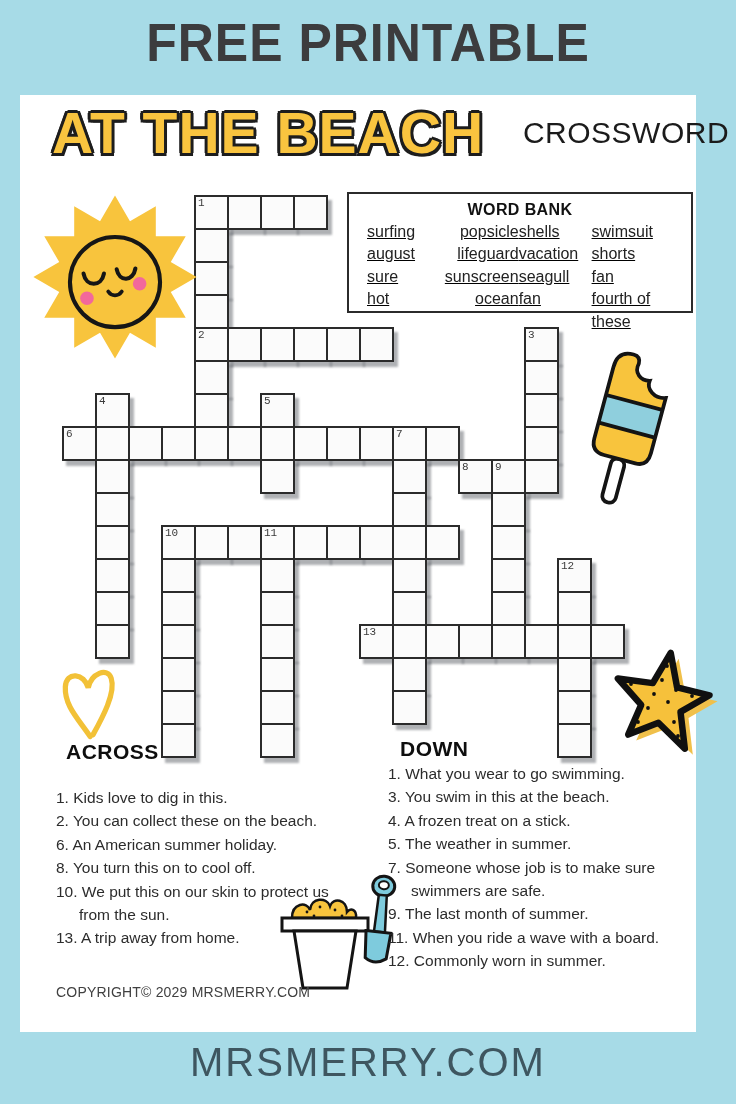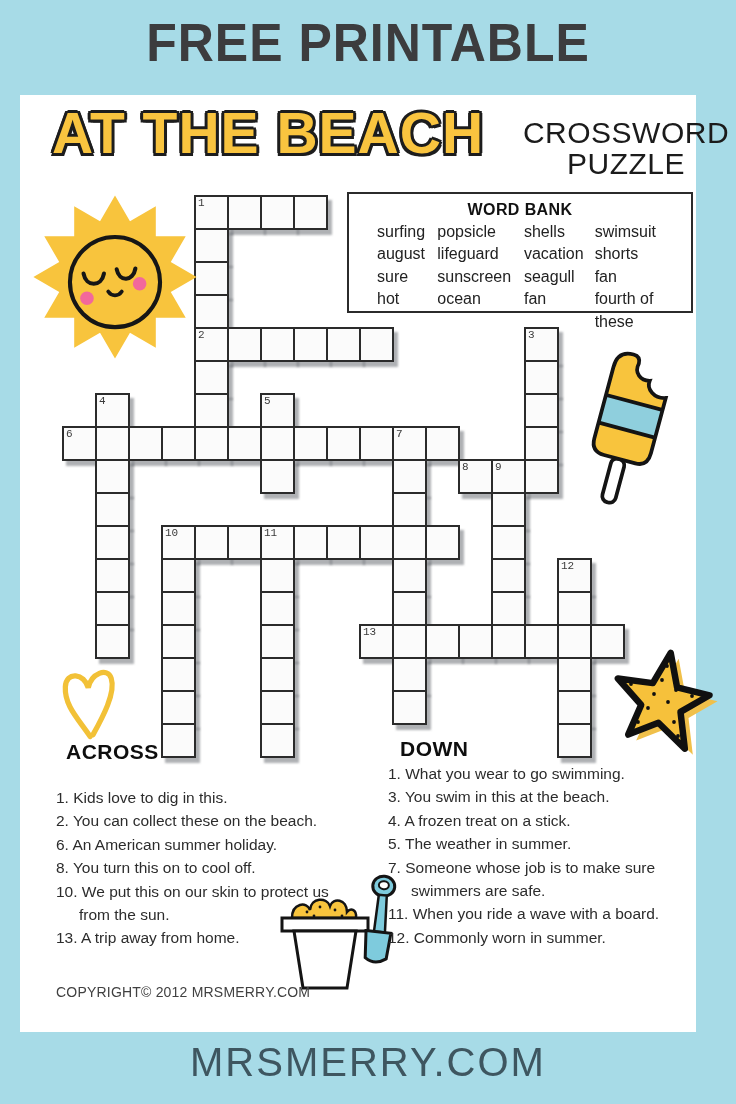--- a/index.html
+++ b/index.html
@@ -30,24 +30,24 @@
     font-size:30px;line-height:31px;color:#1b1b1b;letter-spacing:0.5px;font-weight:500;
   }
   .wordbank{
     position:absolute;left:347px;top:192px;width:346px;height:121px;
     background:#fff;border:2px solid #2b2b2b;box-sizing:border-box;
   }
   .wb-title{
     text-align:center;font-weight:bold;font-size:16px;letter-spacing:0.4px;
     color:#111;margin-top:7px;
   }
-  .wb-cols{display:flex;padding-left:28px;margin-top:2px;}
+  .wb-cols{display:flex;padding-left:18px;margin-top:2px;text-decoration:underline;}
   .wb-col{display:flex;flex-direction:column;}
   .wb-col:nth-child(1){width:64px;}
-  .wb-col:nth-child(2){width:92px;}
+  .wb-col:nth-child(2){width:92px;text-align:right;}
   .wb-col:nth-child(3){width:75px;}
   .wb-word{font-size:16px;line-height:22.4px;color:#222;}
   .grid-shadow{
     position:absolute;width:35px;height:35px;background:rgba(95,100,105,0.5);
     filter:blur(1.3px);
   }
   .grid-cell{
     position:absolute;width:35px;height:35px;box-sizing:border-box;
     background:#FBFBFB;border:2px solid #2b2b2b;
   }
@@ -77,21 +77,20 @@
 </head>
 <body>
 
 <div class="banner-title">FREE PRINTABLE</div>
 
 <div class="card">
 
   <div class="main-title" style="left:32px;top:5px;">AT THE BEACH</div>
   <div class="subtitle" style="left:462px;top:22px;margin-left:40px;">
     <div>CROSSWORD</div>
-    <div>PUZZLE</div>
   </div>
 </div>
 
 <div class="wordbank">
   <div class="wb-title">WORD BANK</div>
   <div class="wb-cols" id="wb-cols">
       <div class="wb-col">
         <div class="wb-word">surfing</div>
         <div class="wb-word">august</div>
         <div class="wb-word">sure</div>
@@ -400,19 +399,20 @@
     <div class="clue">13. A trip away from home.</div>
   </div>
 
 <div class="section-title" style="left:400px;top:737px;">DOWN</div>
 <div class="clue-list" id="down-list" style="left:388px;top:762px;width:304px;">
     <div class="clue">1. What you wear to go swimming.</div>
     <div class="clue">3. You swim in this at the beach.</div>
     <div class="clue">4. A frozen treat on a stick.</div>
     <div class="clue">5. The weather in summer.</div>
     <div class="clue">7. Someone whose job is to make sure swimmers are safe.</div>
+    <div class="clue">9. The last month of summer.</div>
     <div class="clue">11. When you ride a wave with a board.</div>
     <div class="clue">12. Commonly worn in summer.</div>
   </div>
 
-<div class="copyright">COPYRIGHT© 2012 MRSMERRY.COM</div>
+<div class="copyright">COPYRIGHT© 2029 MRSMERRY.COM</div>
 
 <div class="footer-site">MRSMERRY.COM</div>
 
 </body></html>

